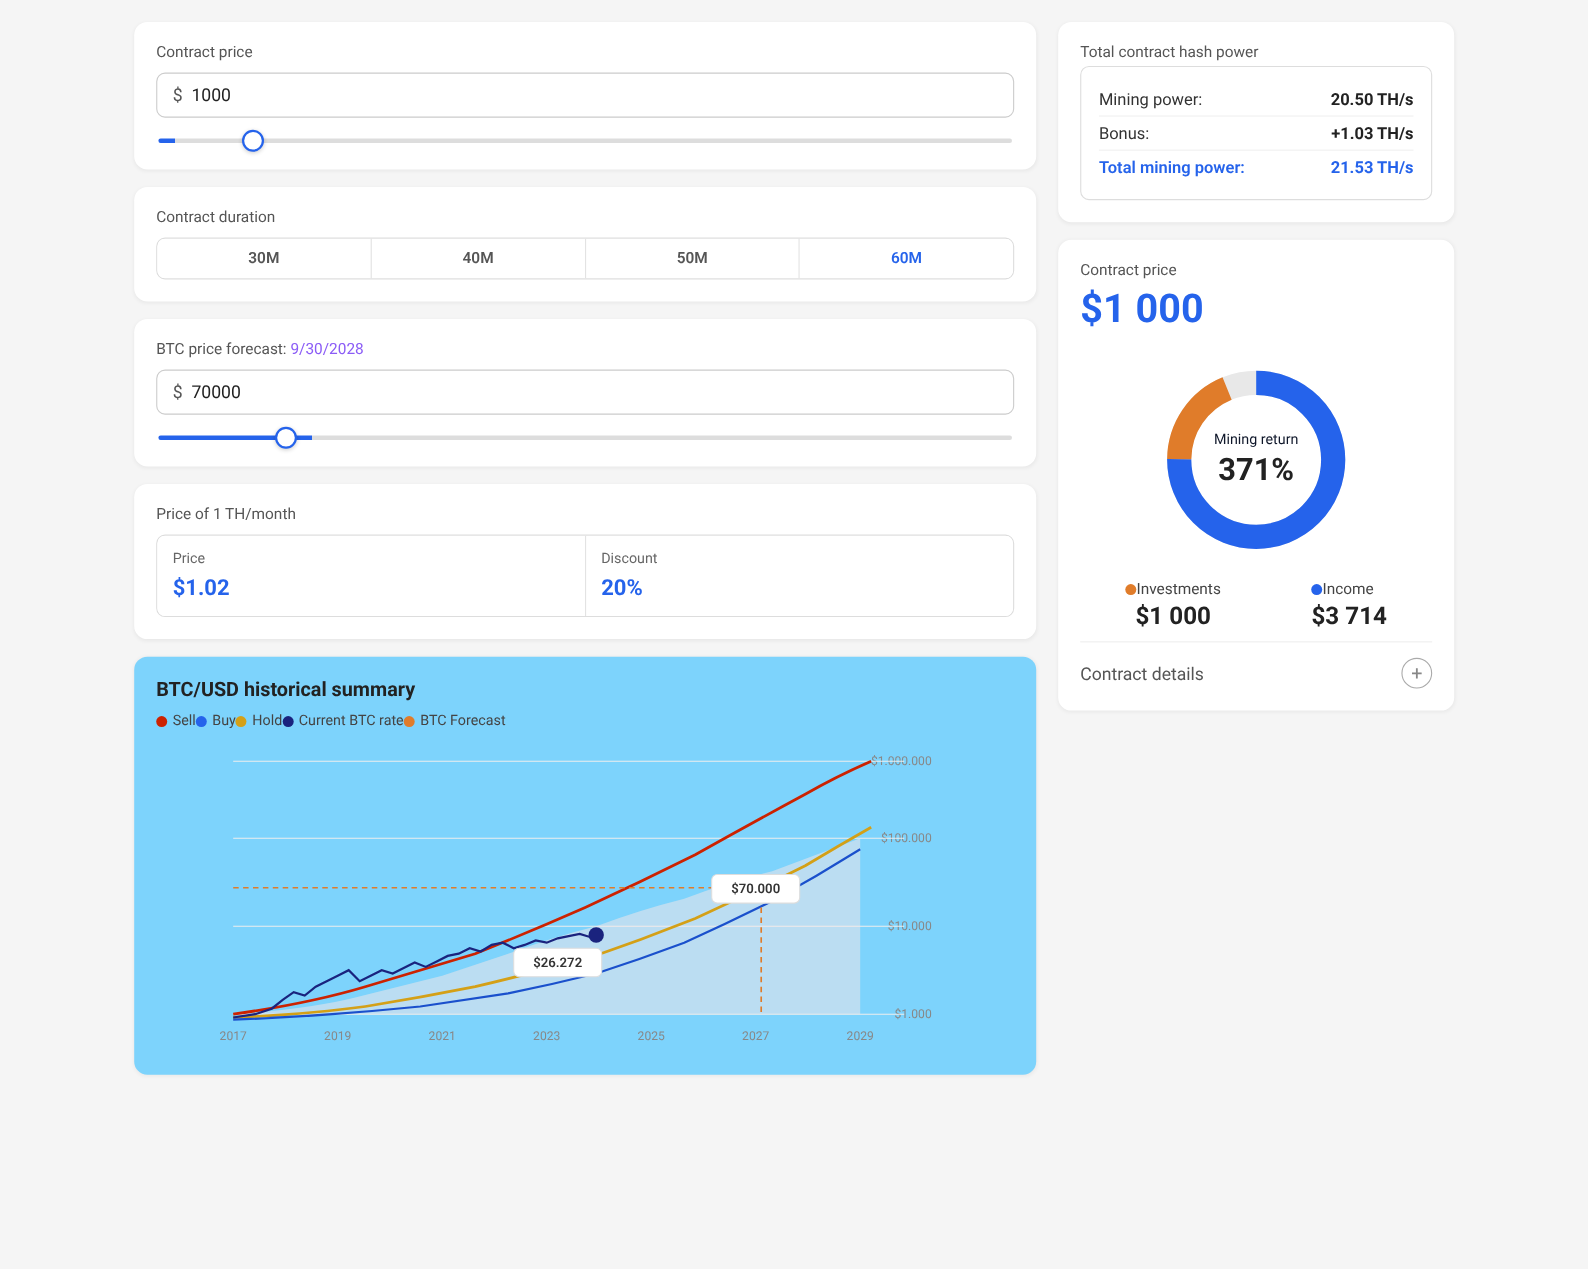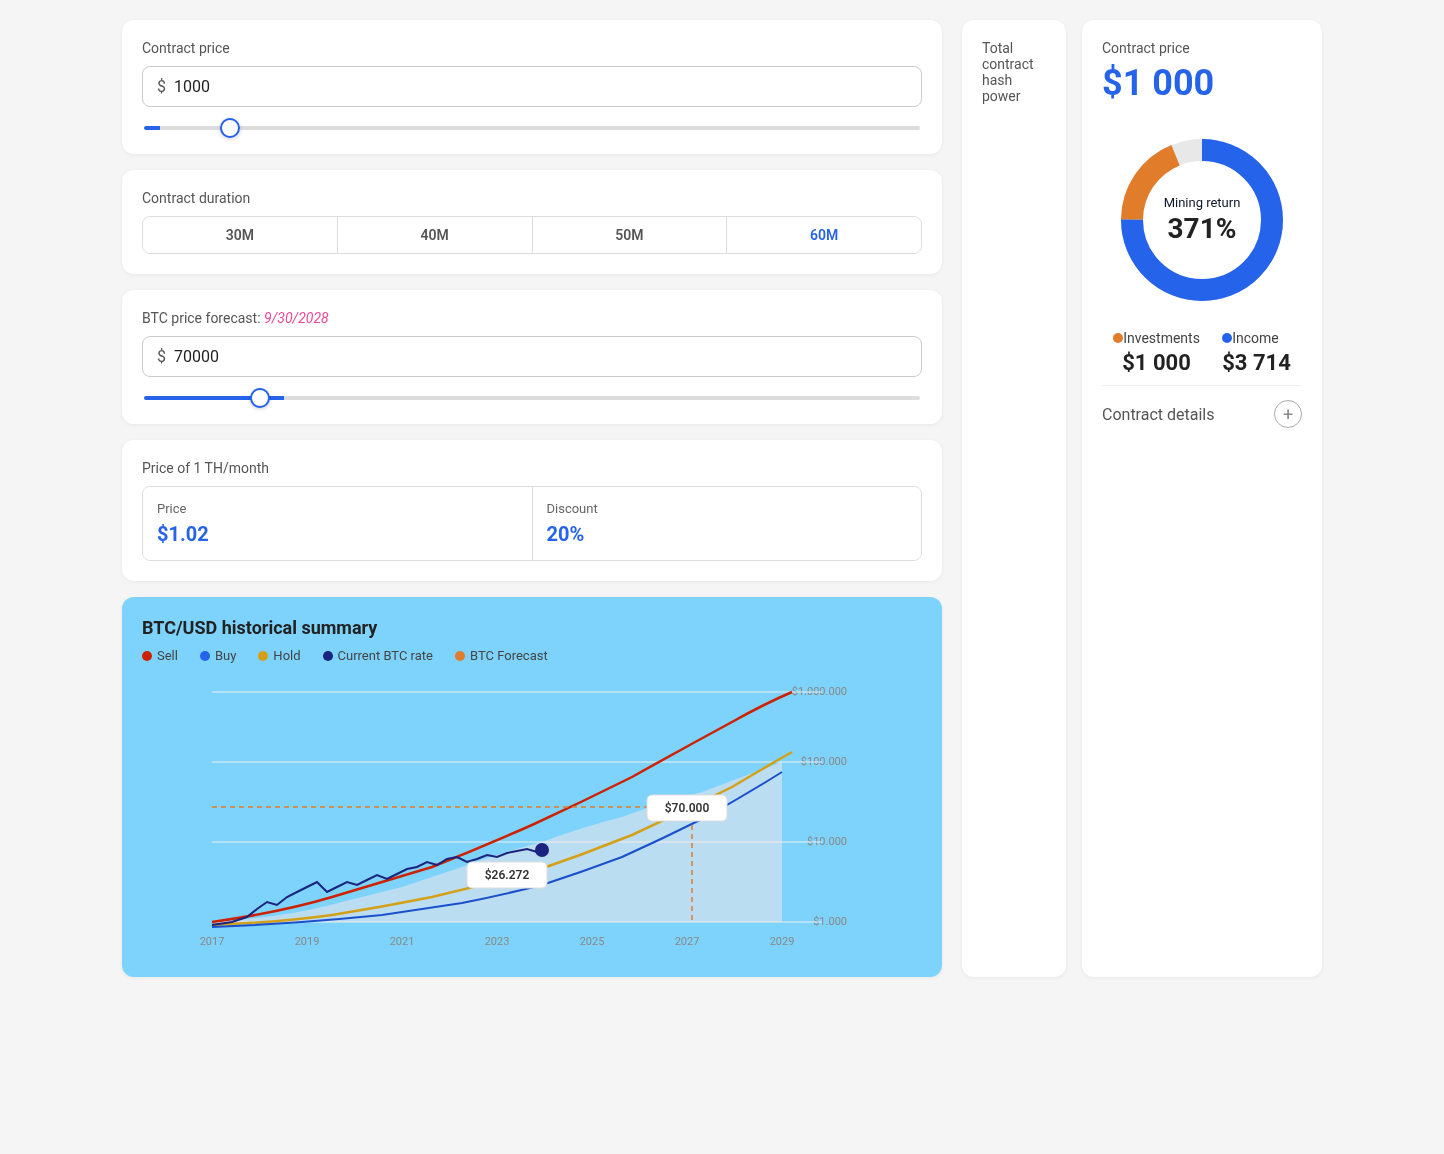--- a/index.html
+++ b/index.html
@@ -20,21 +20,21 @@
     }
     .left-panel {
       flex: 1;
       display: flex;
       flex-direction: column;
       gap: 16px;
     }
     .right-panel {
       width: 360px;
       display: flex;
-      flex-direction: row;
+      flex-direction: column;
       gap: 16px;
     }
     .card {
       background: #fff;
       border-radius: 12px;
       padding: 20px;
       box-shadow: 0 1px 4px rgba(0,0,0,0.06);
     }
     .section-label {
       font-size: 14px;
@@ -106,23 +106,22 @@
     .duration-tab.active {
       color: #2563eb;
       background: #fff;
     }
     .forecast-label {
       font-size: 14px;
       color: #555;
       margin-bottom: 10px;
     }
     .forecast-label a {
-      color: #ec4899;
+      color: #8b5cf6;
       text-decoration: none;
-      font-style: italic;
     }
     .price-of-th {
       font-size: 14px;
       color: #555;
       margin-bottom: 10px;
     }
     .th-grid {
       display: flex;
       gap: 0;
       border: 1.5px solid #ddd;
@@ -155,21 +154,21 @@
     }
     .chart-title {
       font-size: 18px;
       font-weight: 700;
       color: #222;
       margin-bottom: 10px;
     }
     .chart-legend {
       display: flex;
       flex-wrap: wrap;
-      gap: 22px;
+      gap: 0;
       margin-bottom: 14px;
     }
     .legend-item {
       display: flex;
       align-items: center;
       gap: 5px;
       font-size: 13px;
       color: #444;
     }
     .legend-dot {
@@ -426,20 +425,34 @@
           <text x="580" y="268" font-size="11" fill="#888" text-anchor="middle">2029</text>
         </svg>
       </div>
     </div>
   </div>
 
   <div class="right-panel">
 
     <div class="card">
       <div class="hash-power-label">Total contract hash power</div>
+      <div class="hash-info-box">
+        <div class="hash-row">
+          <span class="label">Mining power:</span>
+          <span class="value">20.50 TH/s</span>
+        </div>
+        <div class="hash-row">
+          <span class="label">Bonus:</span>
+          <span class="value">+1.03 TH/s</span>
+        </div>
+        <div class="hash-row total">
+          <span class="label">Total mining power:</span>
+          <span class="value">21.53 TH/s</span>
+        </div>
+      </div>
     </div>
 
     <div class="card">
       <div class="contract-price-label">Contract price</div>
       <div class="contract-price-value">$1 000</div>
 
       <div class="donut-container">
         <svg width="200" height="200" viewBox="0 0 200 200">
 
           <circle cx="100" cy="100" r="70" fill="none" stroke="#e8e8e8" stroke-width="22"></circle>

